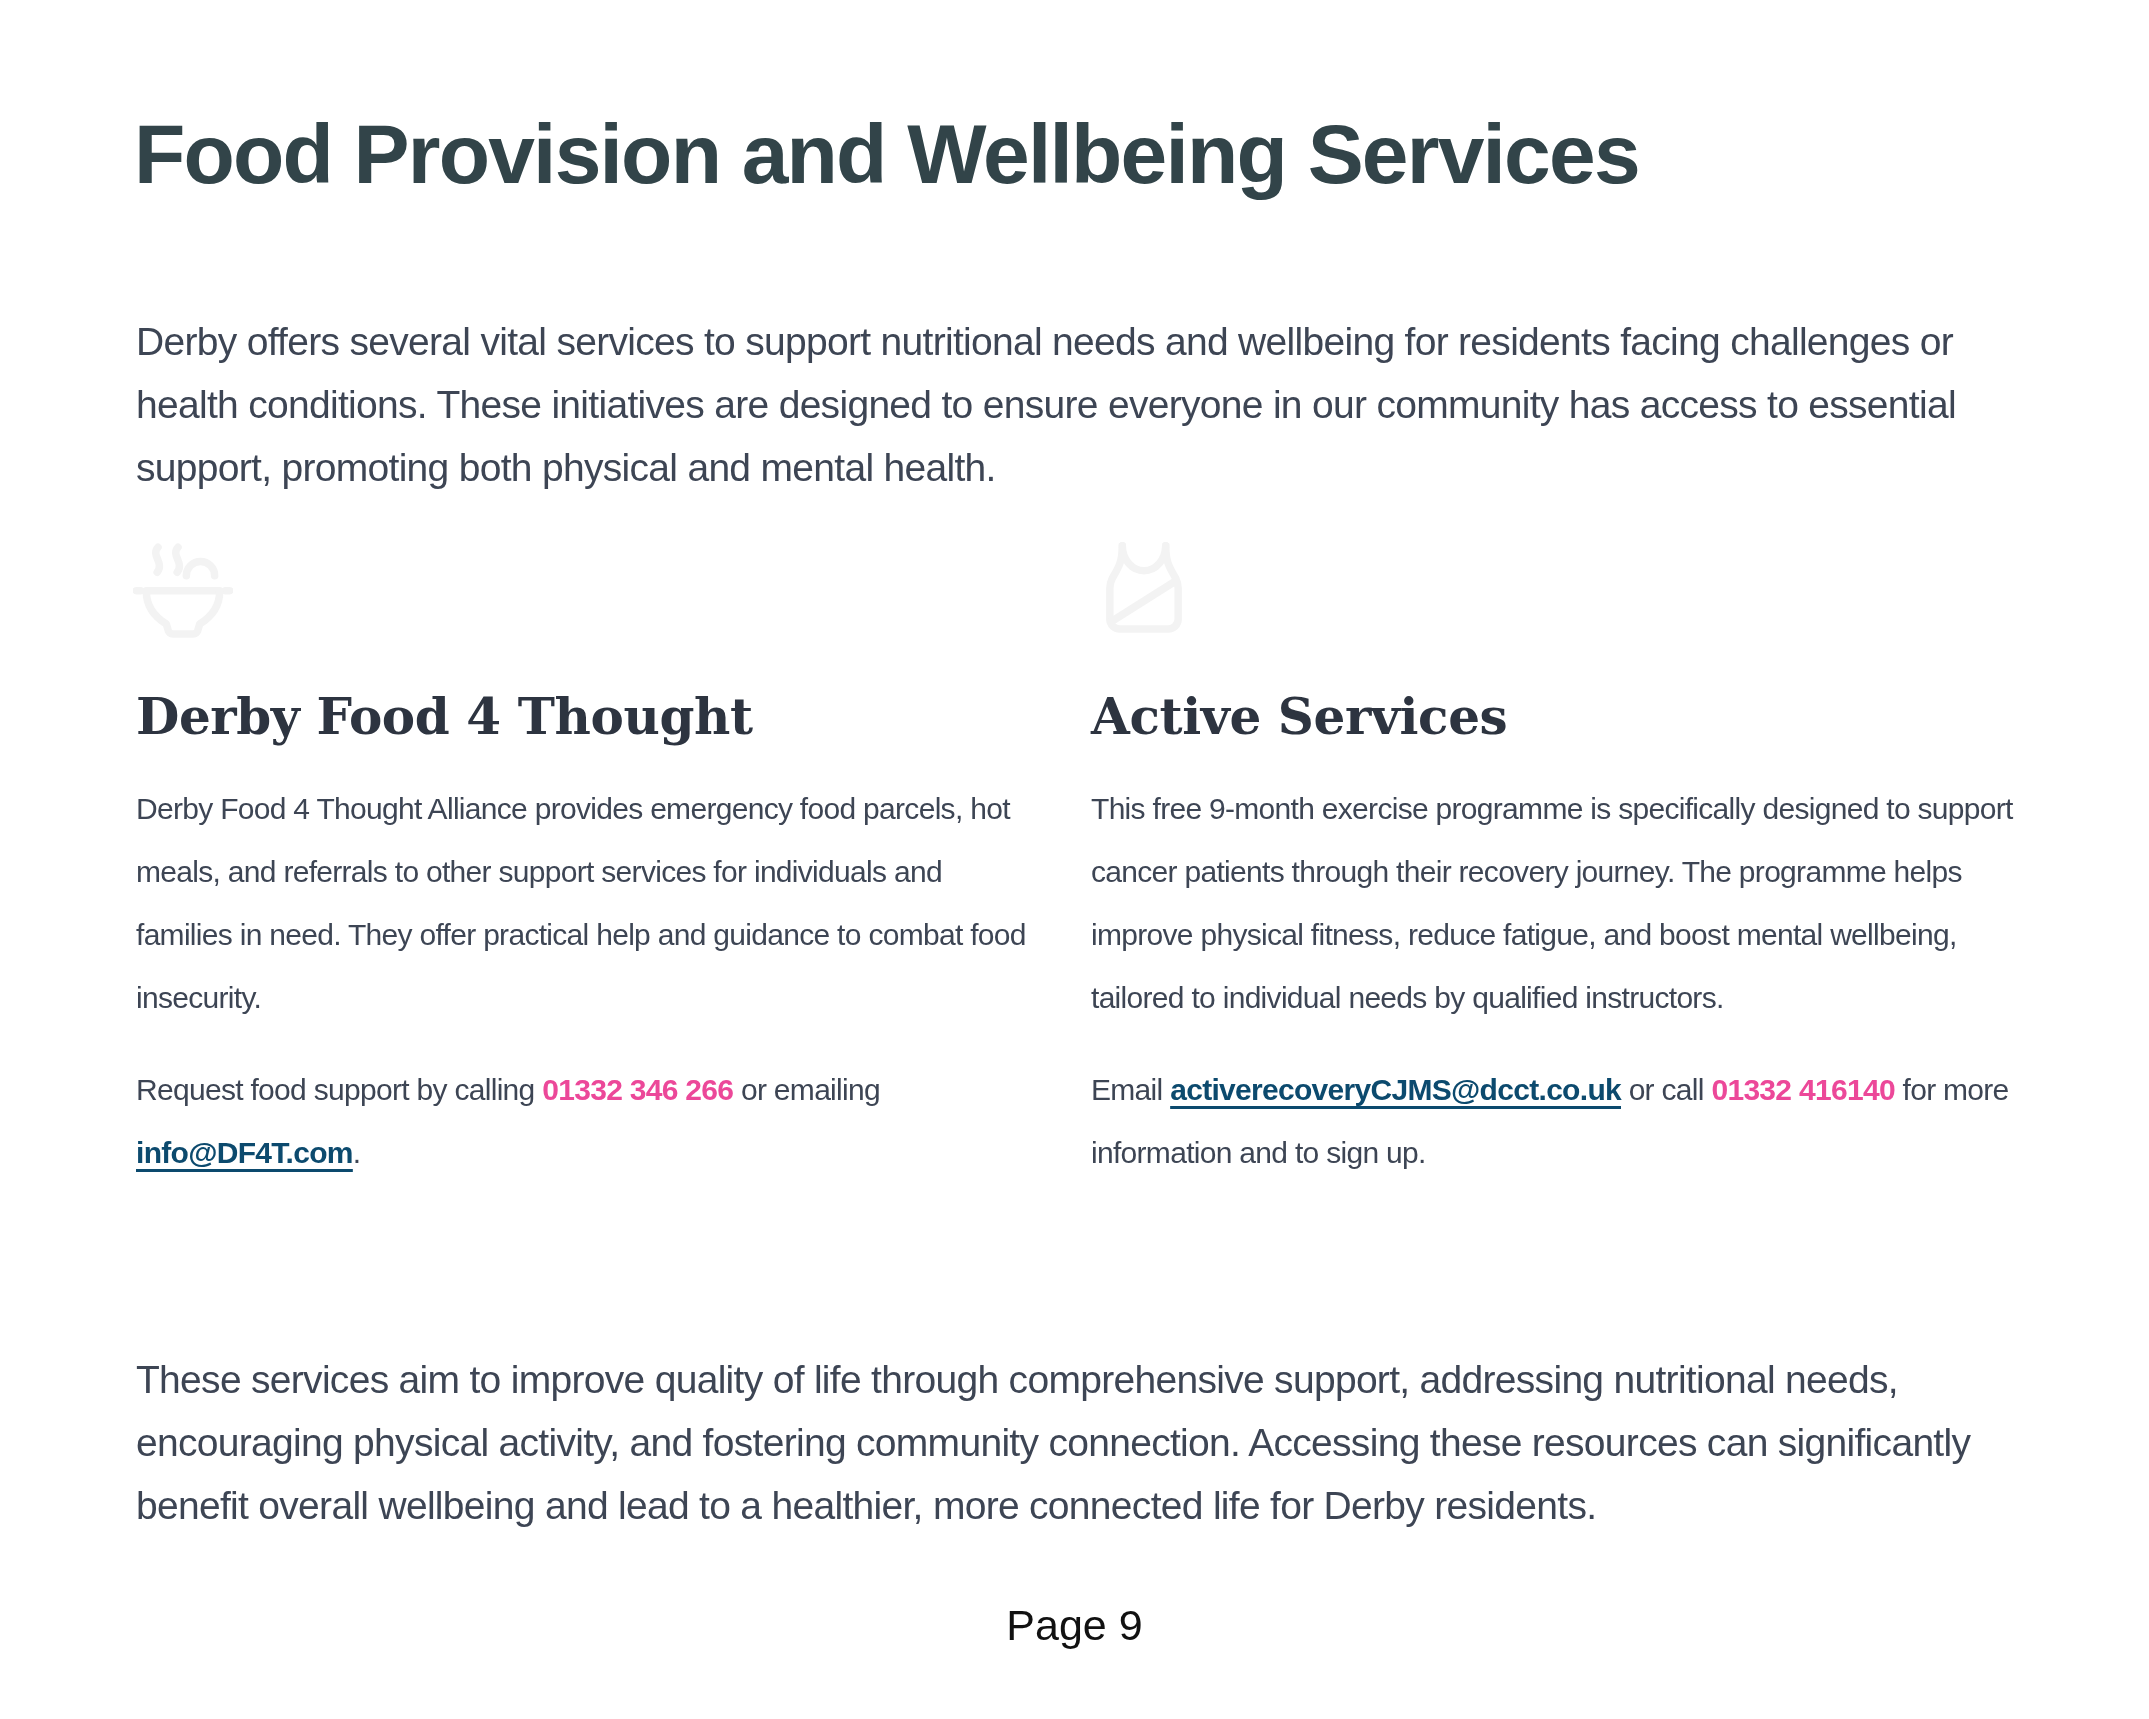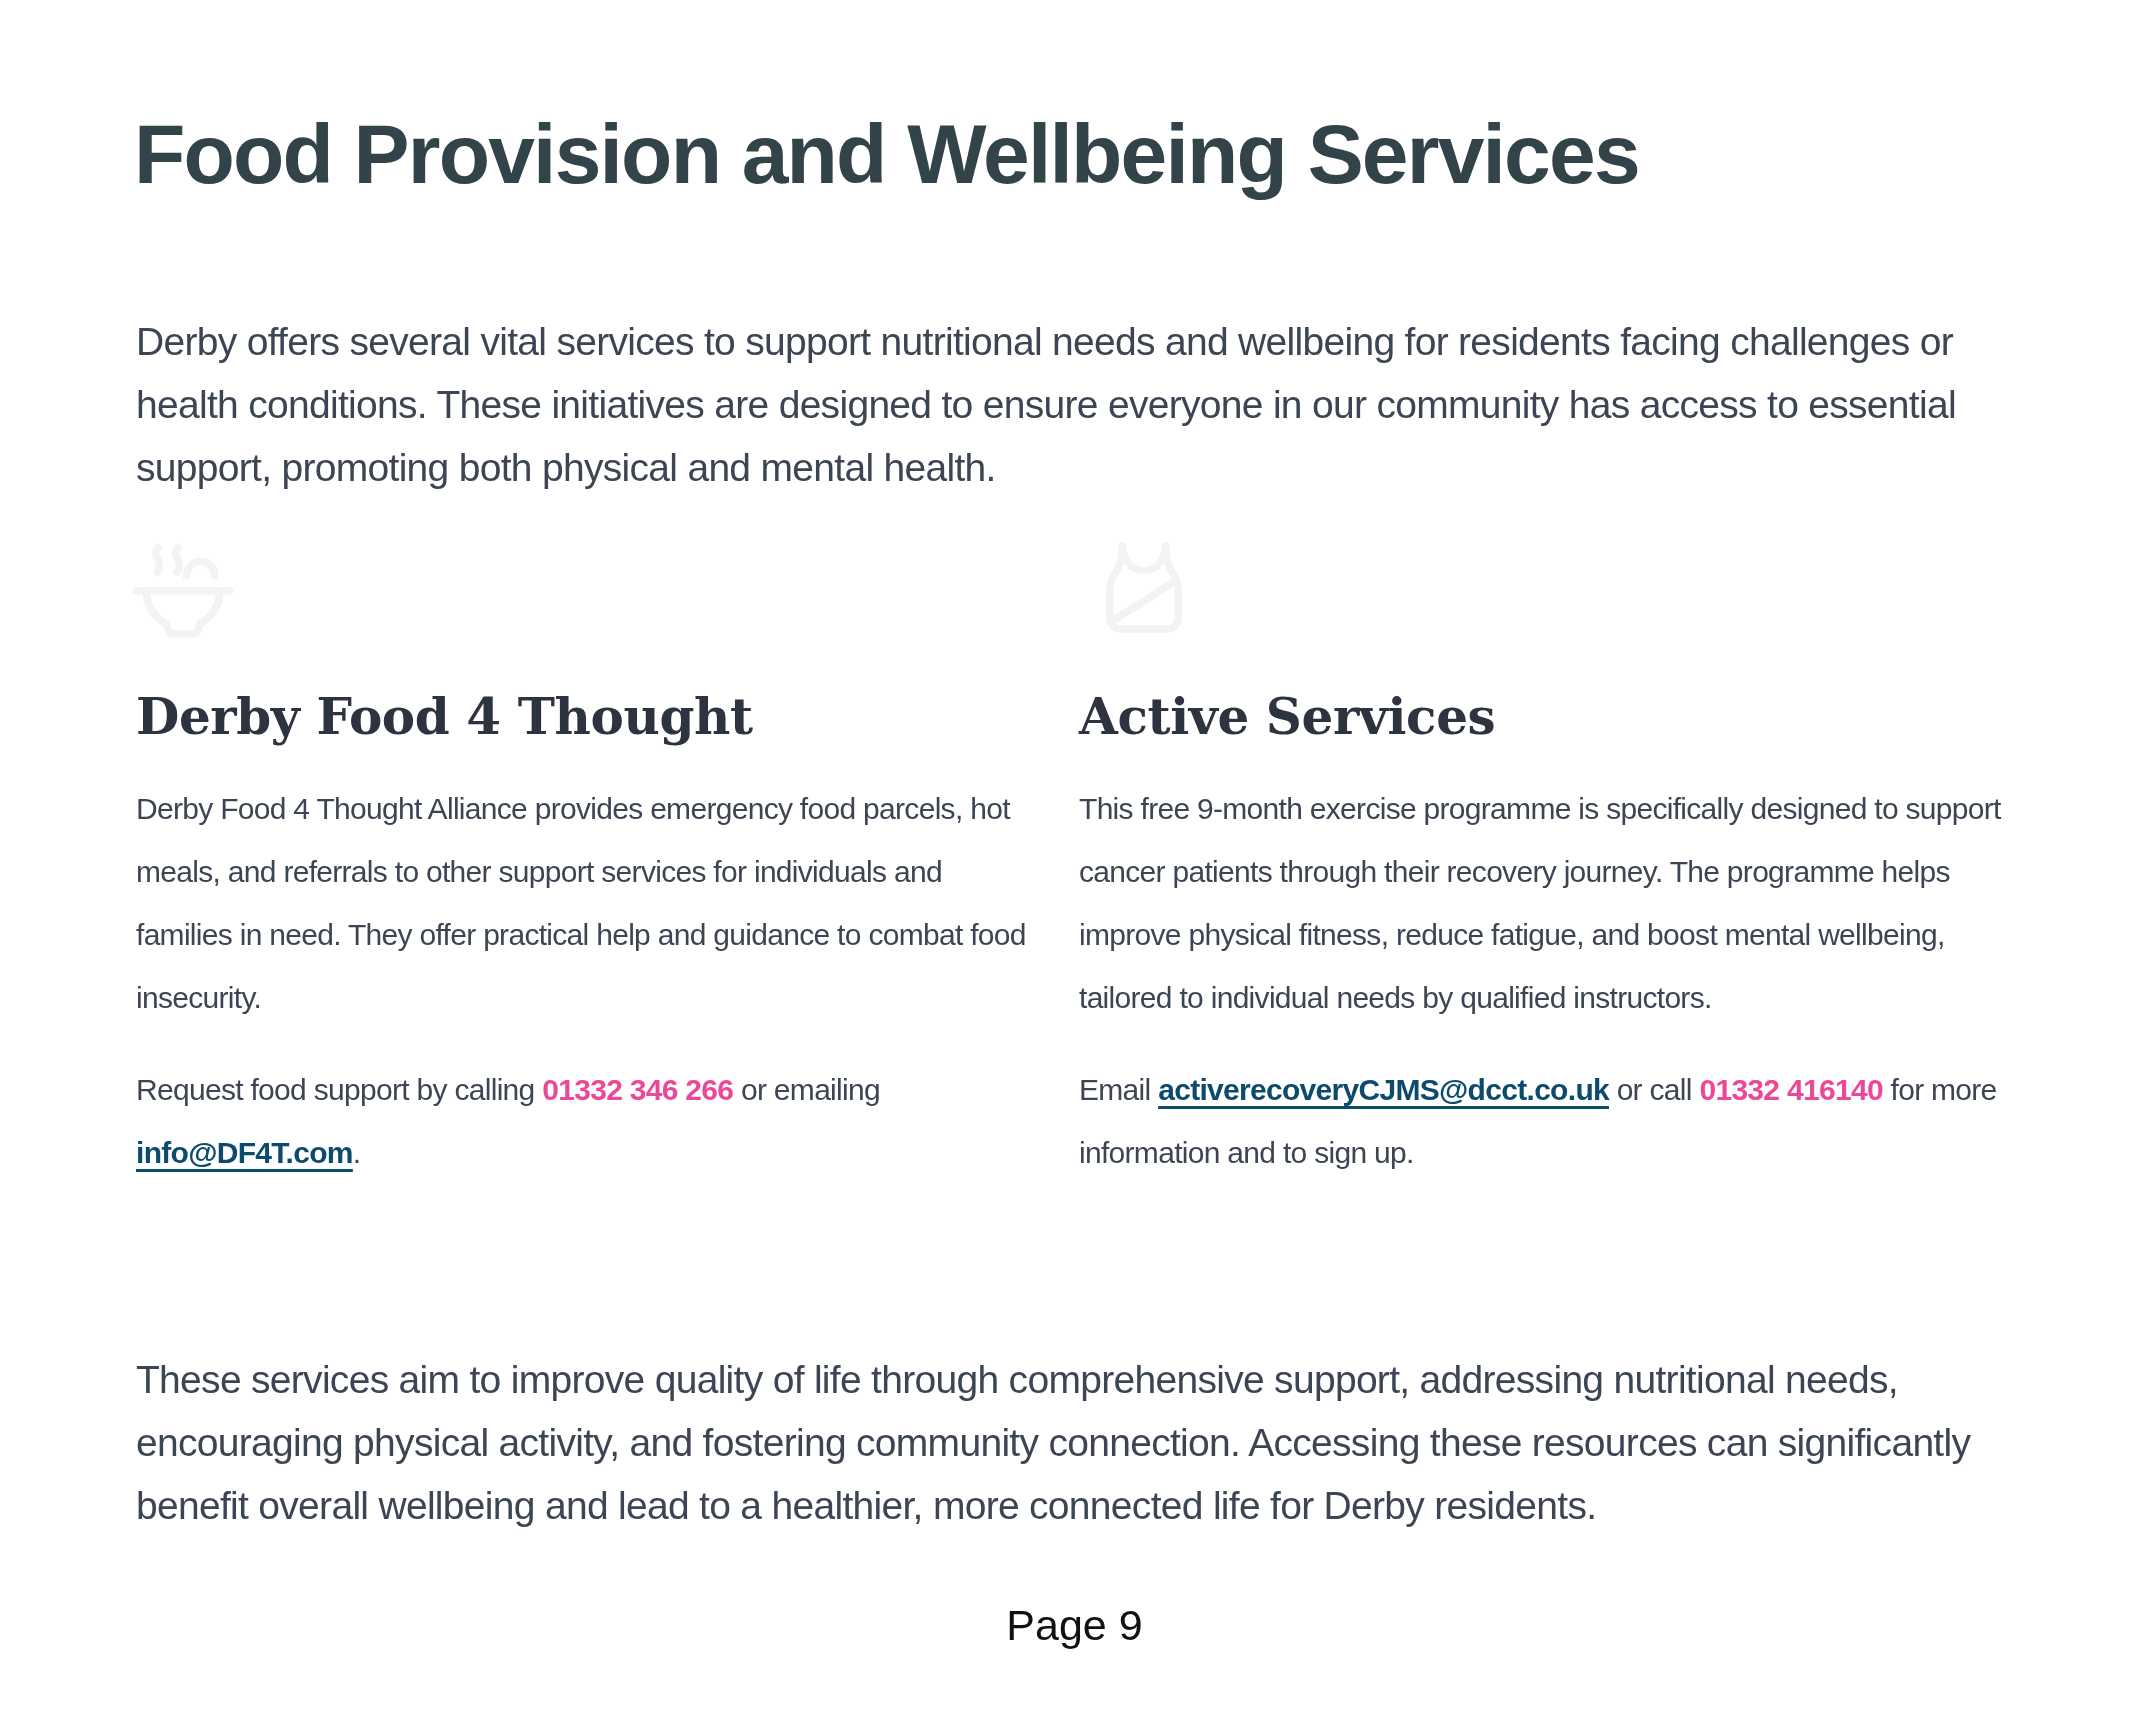--- a/index.html
+++ b/index.html
@@ -41,21 +41,21 @@
   }
   #icon-food{ left:133px; }
   #icon-recovery{ left:1094px; }
   .icon-box svg{ width:100%; height:100%; display:block; }
 
   .columns{
     position:absolute;
     left:136px; top:688px;
     display:grid;
     grid-template-columns:909px 936px;
-    column-gap:34px;
+    column-gap:46px;
   }
   .col h3{
     margin:0;
     font-family:"DejaVu Serif","Liberation Serif",serif;
     font-weight:600;
     font-size:50px;
     line-height:57px;
     letter-spacing:-0.4px;
     color:#2d3440;
   }

